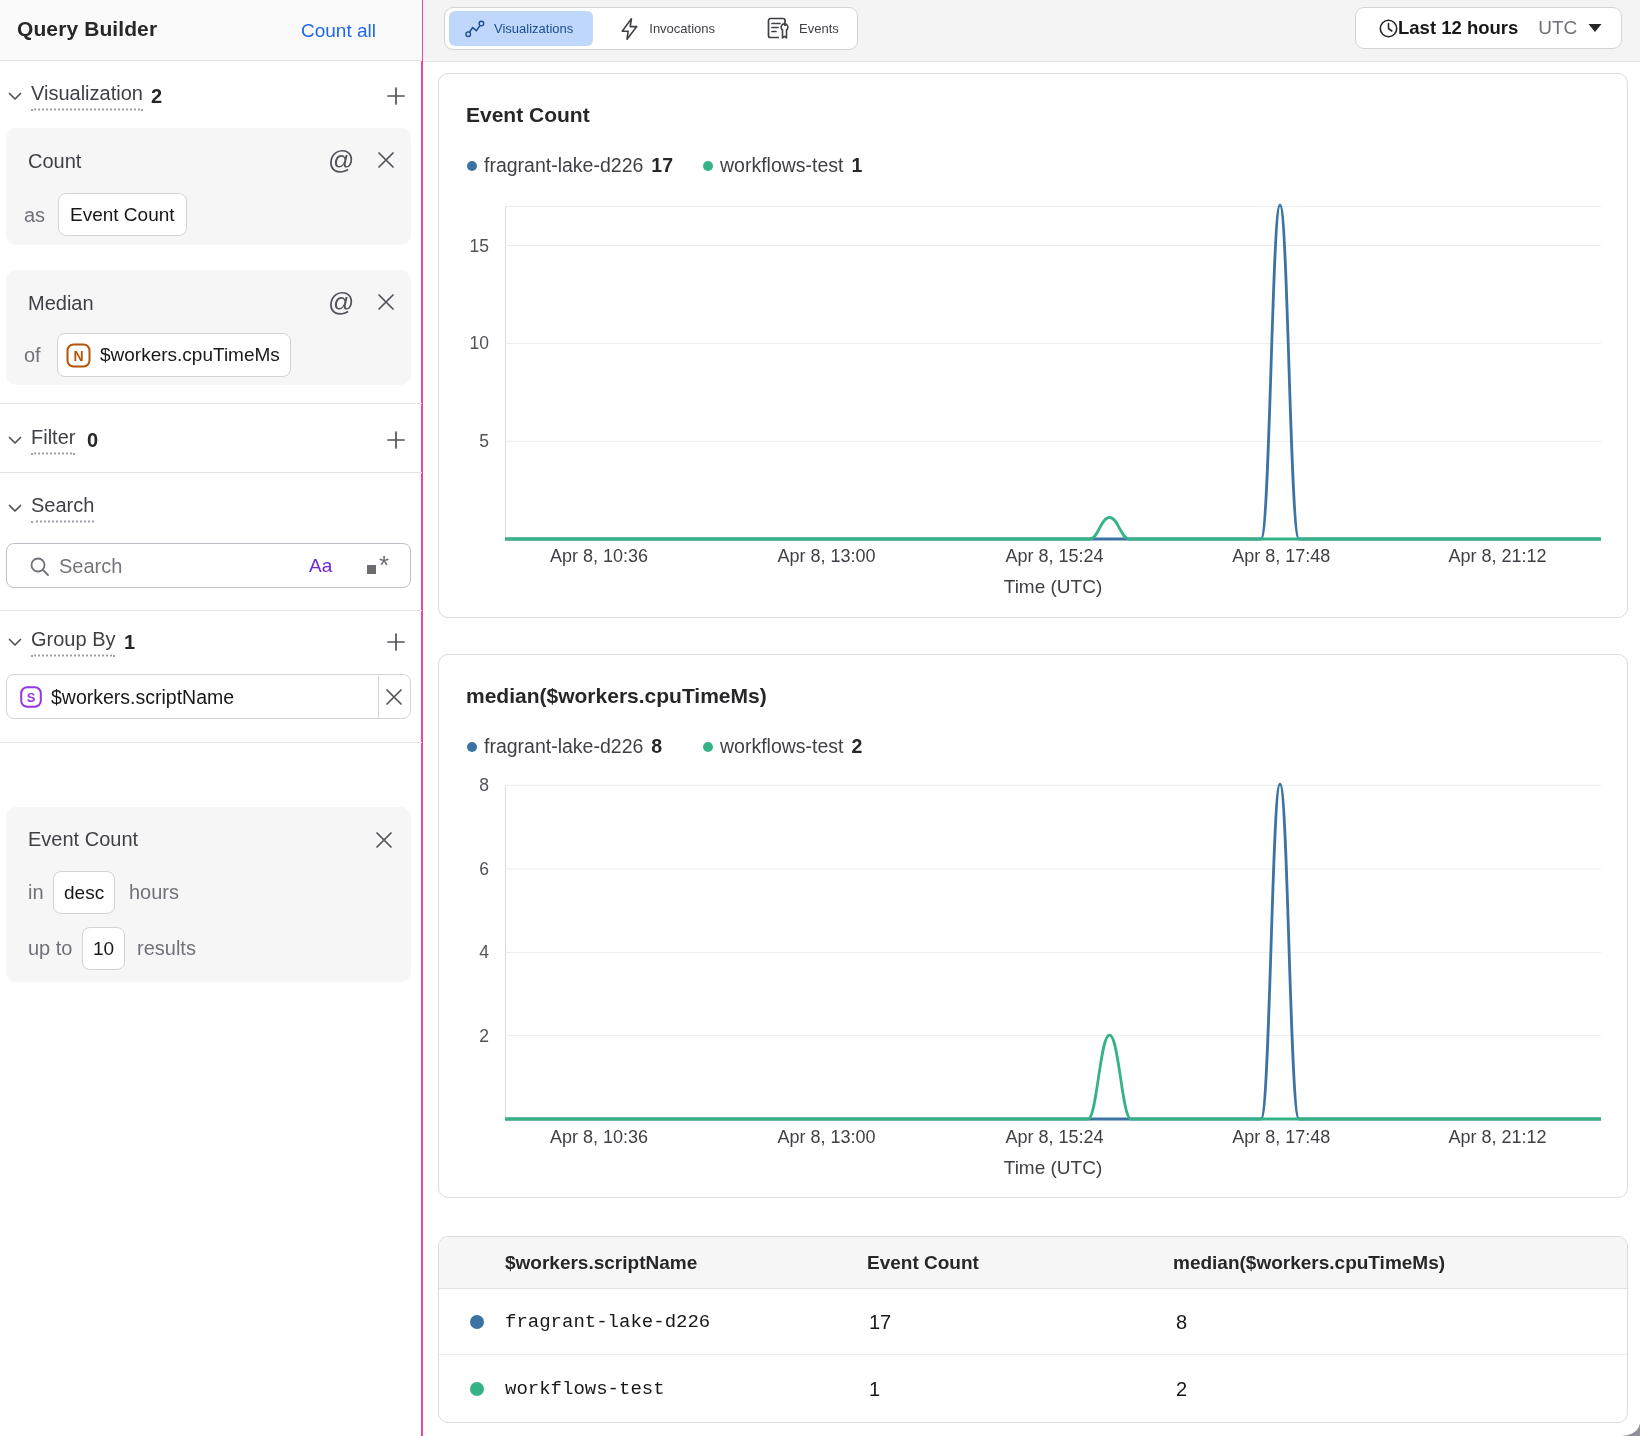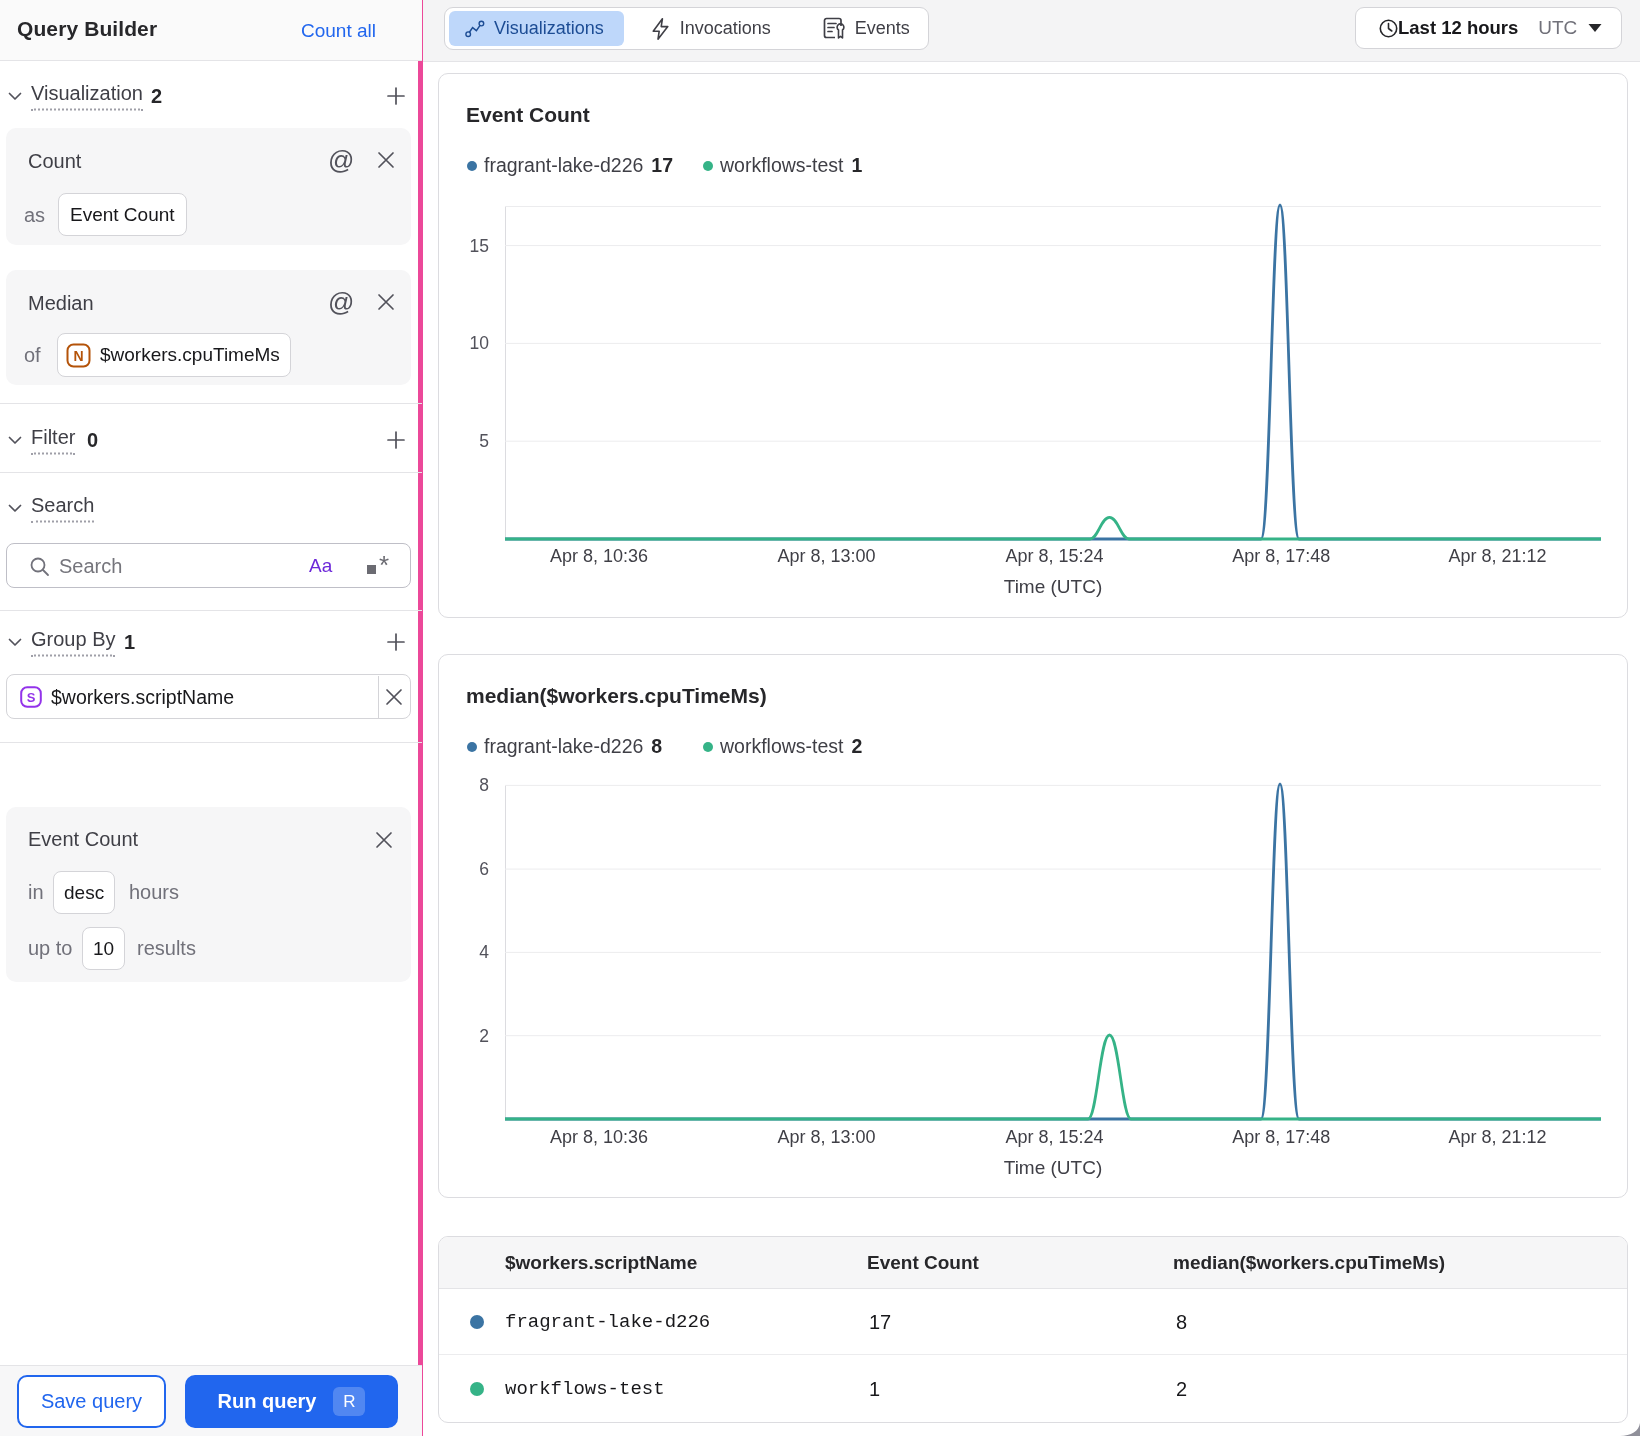--- a/index.html
+++ b/index.html
@@ -1,20 +1,20 @@
 <!DOCTYPE html>
 <html><head>
 <meta charset="utf-8">
 <style>
 * { margin:0; padding:0; box-sizing:border-box; }
 html,body { width:1640px; height:1436px; overflow:hidden; }
 body { font-family:"Liberation Sans", sans-serif; background:#fff; position:relative; }
 
 
-#side { position:absolute; left:0; top:0; width:423px; height:1436px; background:#fff; border-right:5px solid #ec4899; }
+#side { position:absolute; left:0; top:0; width:423px; height:1436px; background:#fff; border-right:2px solid #ec4899; }
 #side-head { position:absolute; left:0; top:0; width:422px; height:61px; background:#fafafa; border-bottom:1px solid #e4e4e7; }
 #qb-title { position:absolute; left:17px; top:17px; font-size:21px; font-weight:bold; color:#27272a; letter-spacing:0.1px; }
 #clear-all { position:absolute; right:46px; top:20px; font-size:19px; color:#2166ee; }
 
 .sec-row { position:absolute; left:0; width:422px; height:40px; }
 .chev { position:absolute; left:7px; top:50%; margin-top:-8px; width:16px; height:16px; }
 .sec-label { position:absolute; left:31px; top:50%; transform:translateY(-50%); font-size:20px; color:#3f3f46; border-bottom:2px dotted #9f9fa8; padding-bottom:4px; }
 .sec-count { position:absolute; top:50%; transform:translateY(-50%); font-size:20px; font-weight:600; color:#27272a; }
 .plusbtn { position:absolute; right:17px; top:50%; margin-top:-9px; width:18px; height:18px; }
 .divider { position:absolute; left:0; width:422px; border-top:1px solid #e4e4e7; }
@@ -33,21 +33,21 @@
 
 #side-foot { position:absolute; left:0; top:1365px; width:422px; height:71px; background:#f7f7f8; border-top:1px solid #e4e4e7; }
 #save-btn { position:absolute; left:17px; top:9px; width:149px; height:53px; border:2px solid #2166ee; border-radius:10px; background:#fff; color:#2166ee; font-size:20px; font-weight:500; display:flex; align-items:center; justify-content:center; }
 #run-btn { position:absolute; left:185px; top:9px; width:213px; height:53px; border-radius:10px; background:#2166ee; color:#fff; font-size:20px; font-weight:600; display:flex; align-items:center; justify-content:center; gap:17px; }
 #run-key { background:rgba(255,255,255,0.22); border-radius:6px; width:32px; height:29px; font-size:17px; font-weight:500; display:flex; align-items:center; justify-content:center; }
 
 
 #main { position:absolute; left:423px; top:0; width:1217px; height:1436px; background:#fff; }
 #topbar { position:absolute; left:0; top:0; width:1217px; height:62px; background:#f4f4f5; border-bottom:1px solid #e4e4e7; }
 #tabgroup { position:absolute; left:21px; top:7px; height:43px; background:#fff; border:1px solid #d4d4d8; border-radius:9px; display:flex; align-items:center; padding:0 4px; }
-.tab { height:35px; display:flex; align-items:center; border-radius:6px; font-size:18px; color:#3f3f46; gap:9px; }
+.tab { height:35px; display:flex; align-items:center; border-radius:6px; font-size:13px; color:#3f3f46; gap:9px; }
 #tab-vis { background:#bed7fa; color:#1c4c94; font-weight:500; padding:0 20px 0 16px; }
 #tab-inv { padding:0 27px 0 26px; }
 #tab-ev  { padding:0 14px 0 25px; }
 
 #timebtn { position:absolute; right:18px; top:7px; width:267px; height:42px; background:#fff; border:1px solid #d4d4d8; border-radius:9px; display:flex; align-items:center; }
 
 .panel { position:absolute; left:15px; width:1190px; background:#fff; border:1px solid #dcdce0; border-radius:10px; }
 .panel-title { position:absolute; left:27px; top:29px; font-size:21px; font-weight:bold; color:#27272a; }
 .legend { position:absolute; left:0; width:100%; height:22px; font-size:19.5px; color:#3f3f46; }
 .lg { position:absolute; top:0; display:flex; align-items:center; }
@@ -177,27 +177,20 @@
         <path d="M2 2 L16 16 M16 2 L2 16" stroke="#52525b" stroke-width="1.7" stroke-linecap="round"></path>
       </svg>
     <div class="gray-lbl" style="left:22px; top:85px; transform:translateY(-50%);">in</div>
     <div class="chip" style="left:47px; top:64px; height:43px; padding:0 10px;">desc</div>
     <div class="gray-lbl" style="left:123px; top:85px; transform:translateY(-50%);">hours</div>
     <div class="gray-lbl" style="left:22px; top:141px; transform:translateY(-50%);">up to</div>
     <div class="chip" style="left:76px; top:120px; height:43px; padding:0 10px;">10</div>
     <div class="gray-lbl" style="left:131px; top:141px; transform:translateY(-50%);">results</div>
   </div>
 
-  <div id="side-foot">
-    <div id="save-btn">Save query</div>
-    <div id="run-btn">
-        <span>Run query</span>
-        <span id="run-key">R</span>
-      </div>
-  </div>
 </div>
 
 <div id="main">
   <div id="topbar">
     <div id="tabgroup">
       <div class="tab" id="tab-vis">
         <svg width="20" height="20" viewBox="0 0 20 20">
             <path d="M3.2 15 L7.6 8.6 L11.4 11.6 L16.2 4.6" fill="none" stroke="#1c4c94" stroke-width="1.5"></path>
             <circle cx="3.2" cy="15.2" r="2.3" fill="#bed7fa" stroke="#1c4c94" stroke-width="1.4"></circle>
             <circle cx="16.4" cy="4.6" r="2.3" fill="#bed7fa" stroke="#1c4c94" stroke-width="1.4"></circle>

